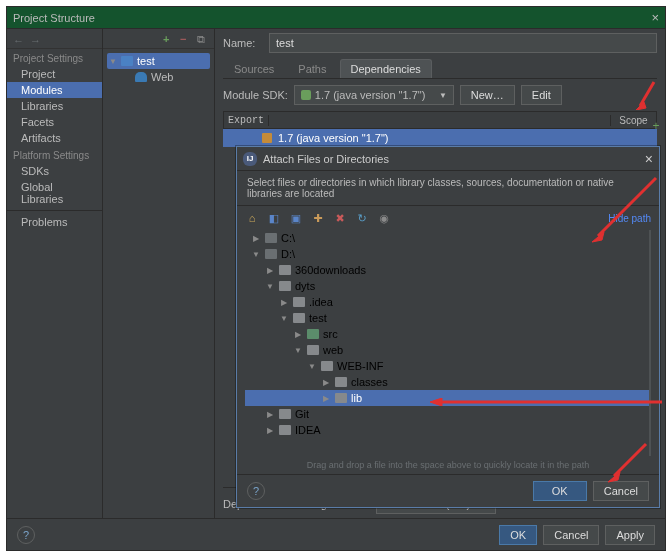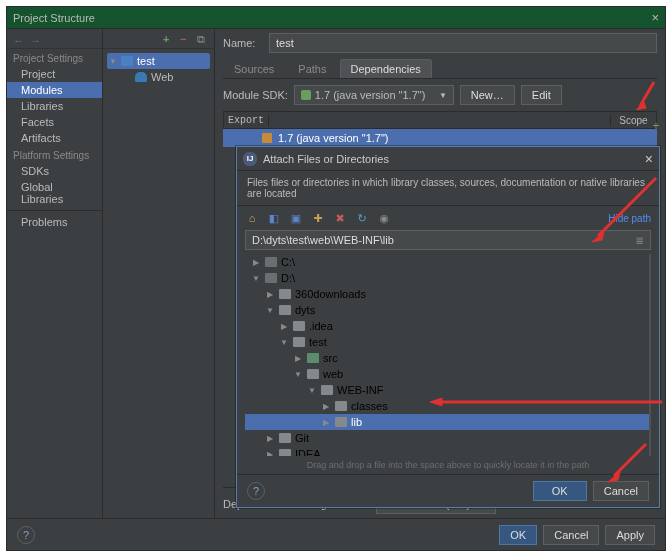--- a/index.html
+++ b/index.html
@@ -192,35 +192,31 @@
     <button class="btn">Apply</button>
   </div>
 </div>
 
 <div class="dialog">
   <div class="dtitle">
     <span class="dico">IJ</span>
     <span class="dlabel">Attach Files or Directories</span>
     <span class="dclose">×</span>
   </div>
-  <div class="ddesc">Files files or directories in which library classes, sources, documentation or native libraries are located</div>
+  <div class="ddesc">Select files or directories in which library classes, sources, documentation or native libraries are located</div>
   <div class="dtoolbar">
     <span class="tico" style="color:#c9a75a">⌂</span>
     <span class="tico" style="color:#5a85c9">◧</span>
     <span class="tico" style="color:#5a85c9">▣</span>
     <span class="tico" style="color:#c99a5a">✚</span>
     <span class="tico" style="color:#c95a5a">✖</span>
     <span class="tico" style="color:#5a9ec9">↻</span>
     <span class="tico" style="color:#8a8a8a">◉</span>
     <span class="spacer"></span>
     <span class="dhidepath">Hide path</span>
-  </div>
-  <div class="dpath">
-    <span>D:\dyts\test\web\WEB-INF\lib</span>
-    <span class="listico">≣</span>
   </div>
   <div class="dtree">
     <div class="dtree-inner" id="dtree">
         <div class="drow" style="padding-left: 6px;">
           <span class="arrow">▶</span>
           <span class="disk"></span>
           <span>C:\</span>
         </div>
         <div class="drow" style="padding-left: 6px;">
           <span class="arrow">▼</span>

